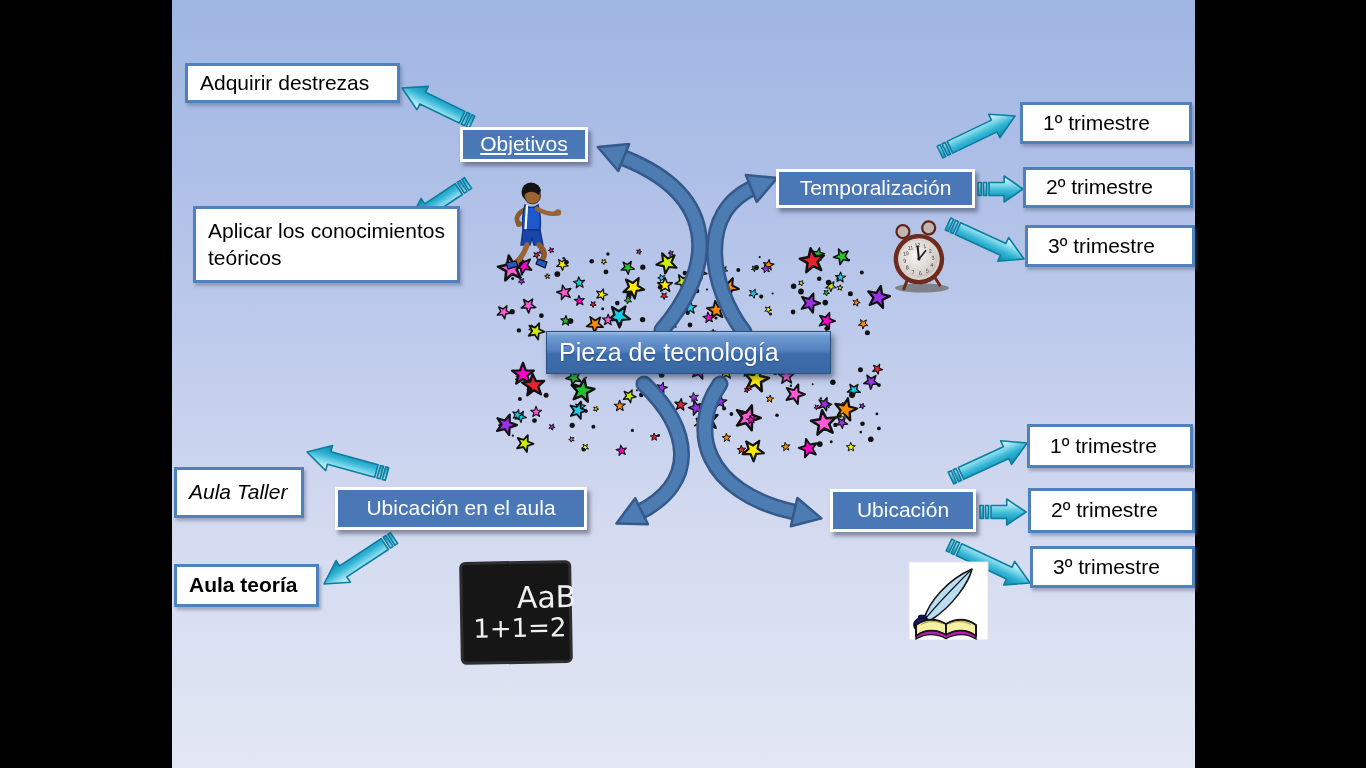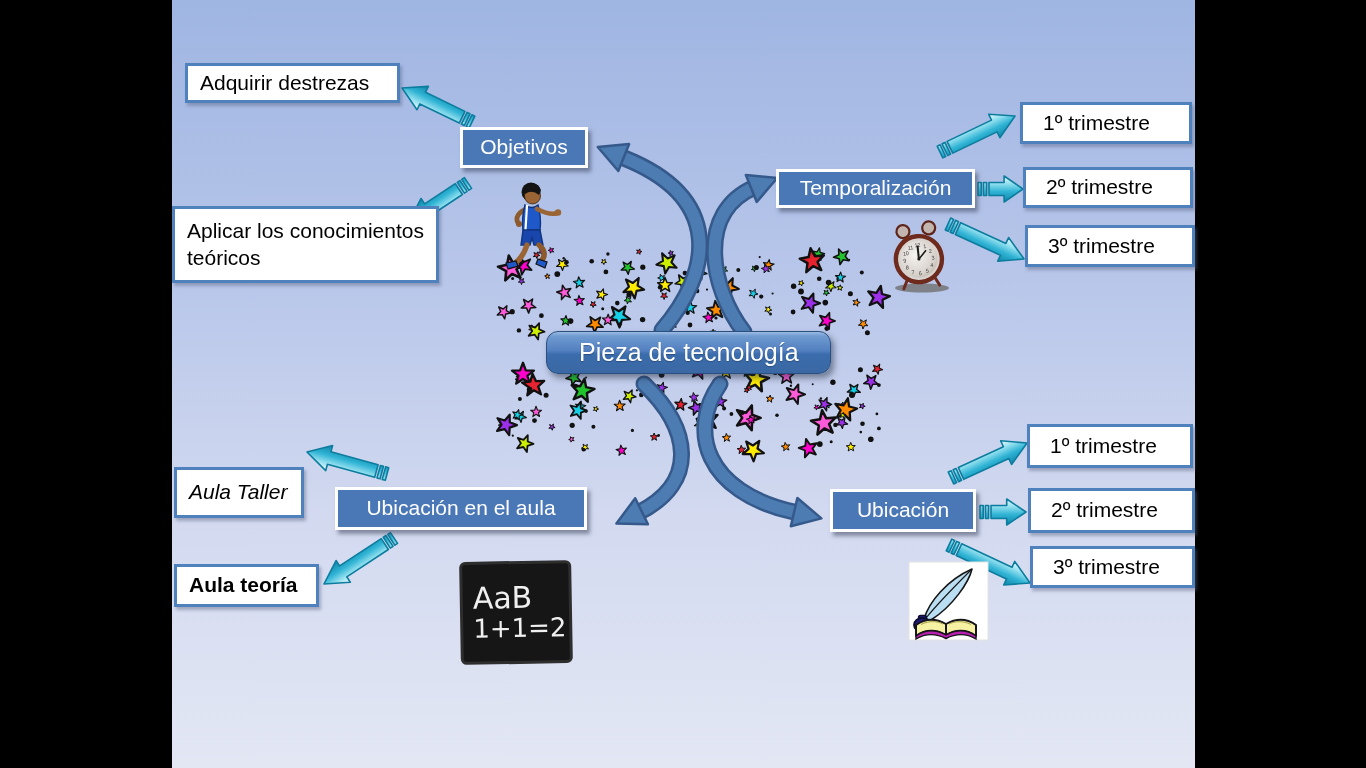--- a/index.html
+++ b/index.html
@@ -8,27 +8,27 @@
   .slide{position:absolute;left:172px;top:0;width:1023px;height:768px;
          background:linear-gradient(180deg,#9fb5e2 0%,#b9c7ea 38%,#d3daf0 68%,#e3e7f4 100%);}
   #decor{position:absolute;left:0;top:0;}
   .box{position:absolute;box-sizing:border-box;display:flex;align-items:center;
        font-size:21px;line-height:1.25;letter-spacing:0;}
   .leaf{background:#fff;border:3px solid #4f81bd;color:#000;padding:2px 10px 2px 12px;
         box-shadow:2px 3px 3px rgba(90,100,130,.45);}
   .cat{background:#4a78b6;border:3px solid #fff;color:#fff;justify-content:center;
        box-shadow:3px 4px 4px rgba(60,70,95,.55);}
   .center-box{background:linear-gradient(180deg,#9dbce4 0%,#6f9bd0 10%,#527fc0 46%,#3b6cab 54%,#3a68a4 100%);
-       border:1px solid #2b4f7e;border-radius:12px;color:#fff;font-size:25px;
-       padding-left:32px;box-shadow:3px 4px 6px rgba(30,40,60,.5);
+       border:1px solid #2b4f7e;border-radius:0;color:#fff;font-size:25px;
+       padding-left:12px;box-shadow:3px 4px 6px rgba(30,40,60,.5);
        text-shadow:0 1px 1px rgba(20,40,70,.4);}
   .blackboard{position:absolute;background:#161616;border:3px solid #2e2e2e;border-radius:6px;
        color:#f0f0f0;display:flex;flex-direction:column;justify-content:center;
        padding:4px 10px;transform:rotate(-1deg);font-family:"DejaVu Sans",sans-serif;}
-  .blackboard .bb1{font-size:30px;line-height:1.05;}
+  .blackboard .bb1{font-size:30px;line-height:1.05;margin-left:44px;}
   .blackboard .bb2{font-size:26px;line-height:1.1;}
 </style>
 </head>
 <body>
 
 <div class="stage">
   <div class="slide">
 
     <svg id="decor" width="1023" height="768" viewBox="0 0 1023 768">
       <defs>
@@ -365,23 +365,23 @@
         <path d="M7,63 C17,56 28,57 37,62 L37,73 C28,68 17,67 7,74 Z" fill="#f6f1a3" stroke="#15151a" stroke-width="2" stroke-linejoin="round"></path>
         <path d="M67,63 C57,56 46,57 37,62 L37,73 C46,68 57,67 67,74 Z" fill="#f6f1a3" stroke="#15151a" stroke-width="2" stroke-linejoin="round"></path>
         <path d="M12,62.5 C20,58.5 28,59 34,62" fill="none" stroke="#a89f4a" stroke-width="1"></path>
         <path d="M62,62.5 C54,58.5 46,59 40,62" fill="none" stroke="#a89f4a" stroke-width="1"></path>
         <path d="M7,74 C17,67 28,68 37,73 C46,68 57,67 67,74 L67,77 C57,71 46,72 37,76.5 C28,72 17,71 7,77 Z" fill="#bb1fb0" stroke="#15151a" stroke-width="1.4"></path>
       </g>
     </svg>
 
     <div class="box leaf" style="left:13px;top:63px;width:215px;height:40px;">Adquirir destrezas</div>
 
-    <div class="box cat" style="left:288px;top:127px;width:128px;height:41px;">Objetivos</div>
-
-    <div class="box leaf" style="left:0;top:206px;width:267px;height:77px;">Aplicar los conocimientos teóricos</div>
+    <div class="box cat" style="left:288px;top:127px;width:128px;height:35px;text-decoration:underline;">Objetivos</div>
+
+    <div class="box leaf" style="left:21px;top:206px;width:267px;height:77px;">Aplicar los conocimientos teóricos</div>
 
     <div class="box cat" style="left:604px;top:169px;width:199px;height:39px;text-align:center;">Temporalización</div>
 
     <div class="box leaf" style="left:848px;top:102px;width:172px;height:42px;padding-left:20px;">1º trimestre</div>
 
     <div class="box leaf" style="left:851px;top:167px;width:170px;height:41px;padding-left:20px;">2º trimestre</div>
 
     <div class="box leaf" style="left:853px;top:225px;width:170px;height:42px;padding-left:20px;">3º trimestre</div>
 
     <div class="box center-box" style="left:374px;top:331px;width:285px;height:43px;">Pieza de tecnología</div>

